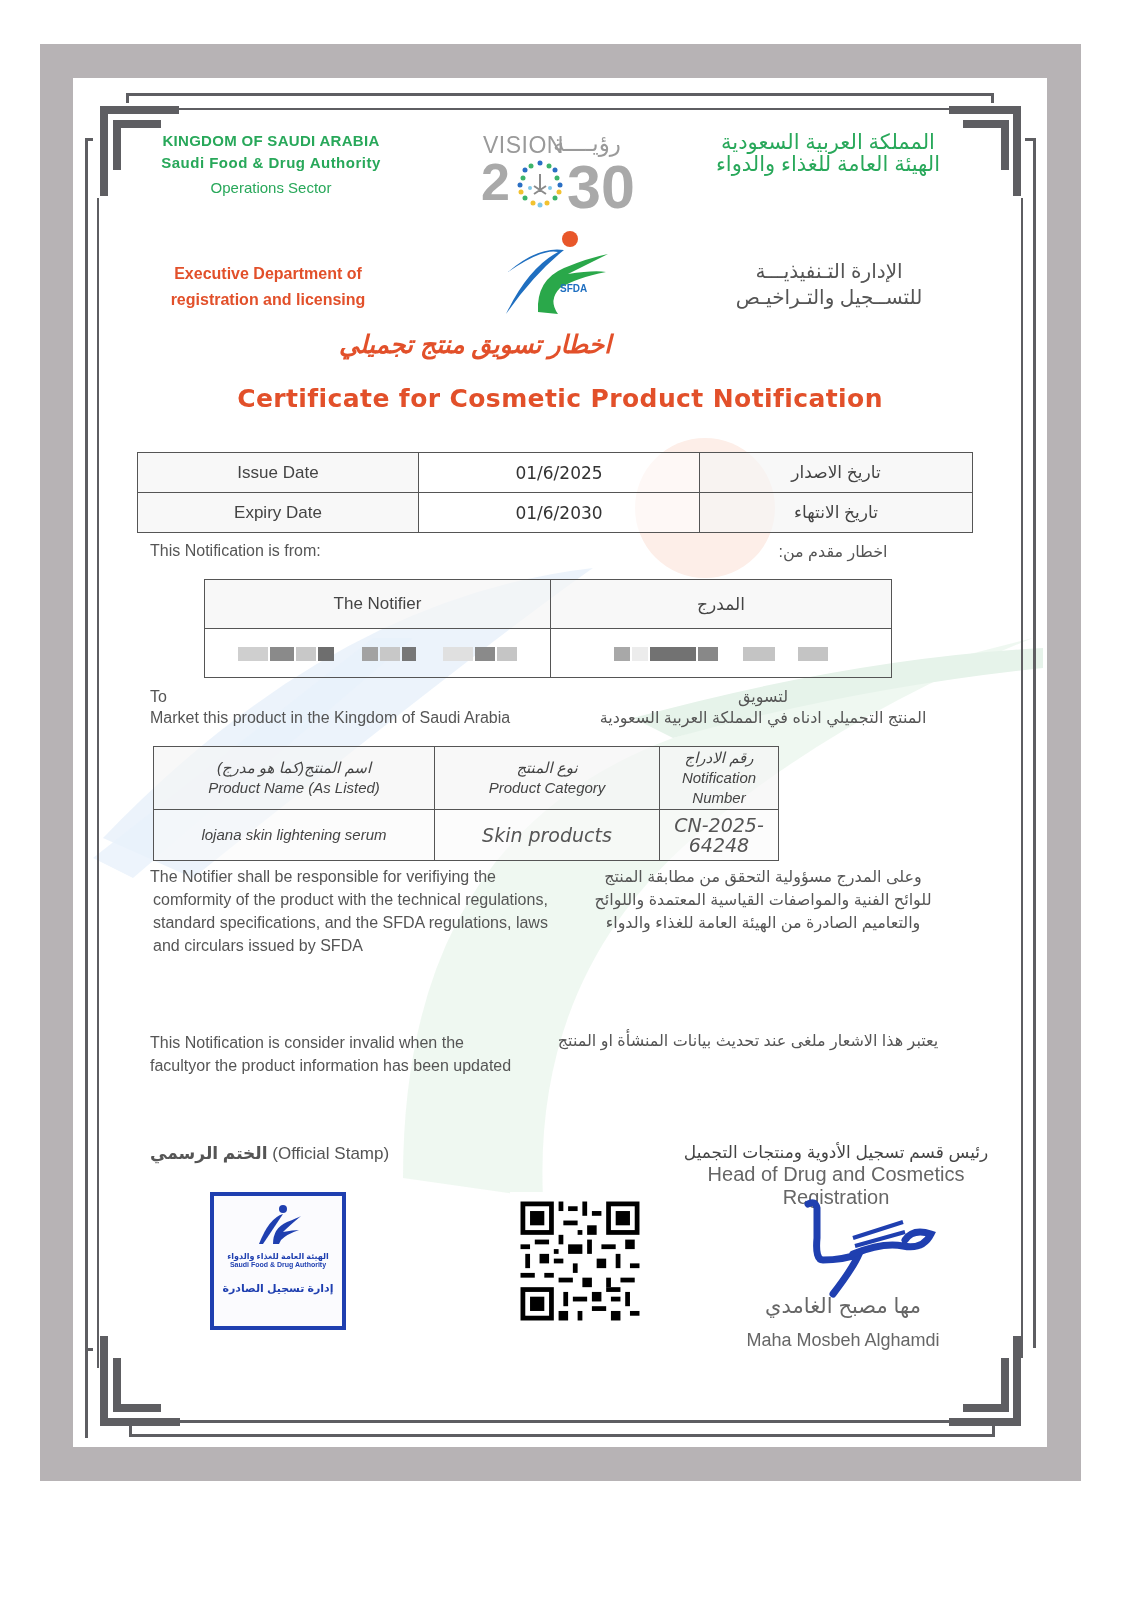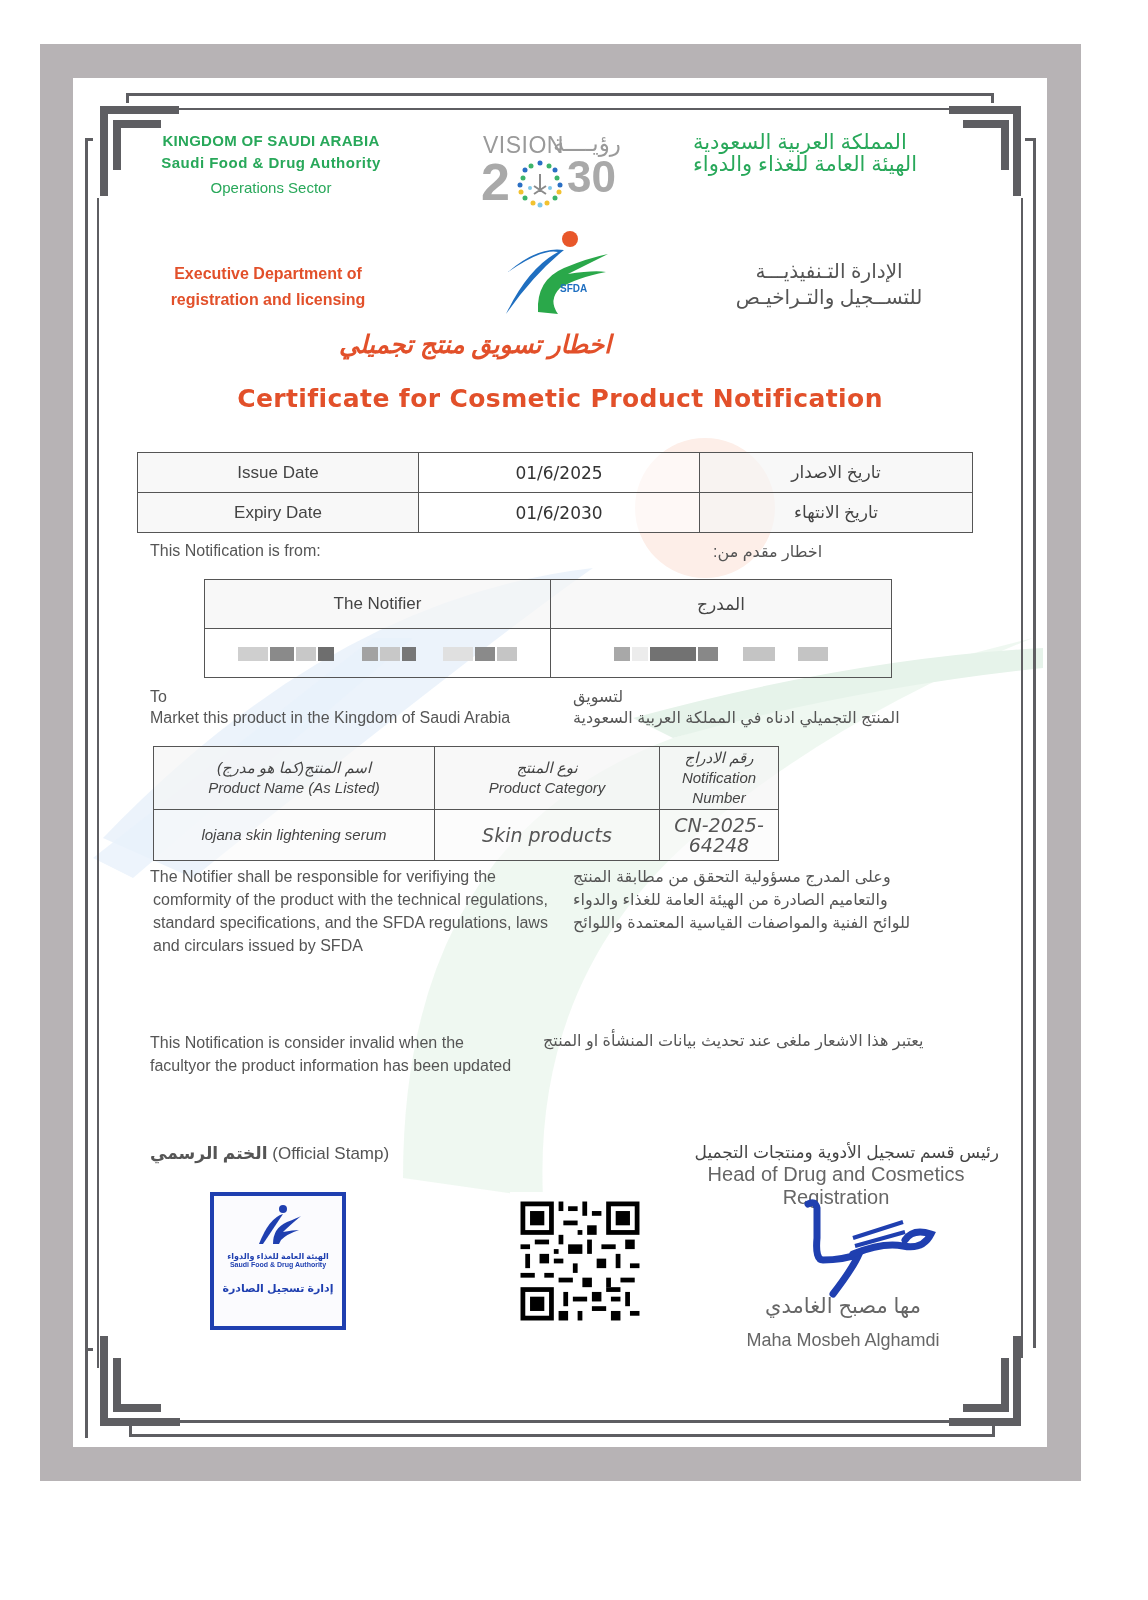--- a/index.html
+++ b/index.html
@@ -13,21 +13,21 @@
   .grey{color:#555;}
   table{border-collapse:collapse;}
   td{border:1.5px solid #555;text-align:center;color:#444;font-size:17px;}
   .tbl1 td{height:37px;background:rgba(245,245,245,0.7);}
   .tbl1 td.mid{background:rgba(255,255,255,0.6);font-family:"DejaVu Sans",sans-serif;font-size:17px;color:#333;}
   .tbl2 td{height:46px;}
   .tbl2 tr.head td{background:rgba(245,245,245,0.7);}
   .tbl3 td{font-size:15px;line-height:20px;}
   .tbl3 tr.head td{height:48px;background:rgba(245,245,245,0.7);}
   .tbl3 tr.body td{height:48px;background:rgba(250,250,250,0.6);}
-  .ar{direction:rtl;text-align:left;}
+  .ar{direction:rtl;text-align:center;}
   .blur{display:inline-block;height:14px;margin:0 1px;vertical-align:middle;}
   .watermark{position:absolute;pointer-events:none;}
 </style>
 </head>
 <body>
 
 <div class="outer"></div>
 
 <div class="paper">
 
@@ -111,21 +111,21 @@
           <circle cx="6" cy="34" r="2.5"></circle>
           <circle cx="44" cy="34" r="2.5"></circle>
         </g>
       <g fill="#7fc8e8">
           <circle cx="25" cy="47" r="2.5"></circle>
           <circle cx="15" cy="30" r="2"></circle>
           <circle cx="35" cy="30" r="2"></circle>
         </g>
       <path d="M25 16 L25 34 M19 36 L31 28 M19 28 L31 36" stroke="#8a8a8a" stroke-width="2"></path>
     </svg>
-    <div style="position:absolute;left:86px;top:22px;font-size:44px;font-weight:bold;color:#a9a9a9;">30</div>
+    <div style="position:absolute;left:86px;top:22px;font-size:61px;font-weight:bold;color:#a9a9a9;">30</div>
   </div>
 
   <div class="abs green ar" style="left:620px;top:52px;width:270px;">
     <div style="font-size:21px;">المملكة العربية السعودية</div>
     <div style="font-size:21px;margin-top:-2px;">الهيئة العامة للغذاء والدواء</div>
   </div>
 
   <div class="abs orange" style="left:90px;top:183px;width:210px;text-align:center;font-size:16px;font-weight:bold;line-height:26px;">
     <div>Executive Department of</div>
     <div>registration and licensing</div>
@@ -223,22 +223,22 @@
     </table>
 
   <div class="abs grey" style="left:77px;top:787px;font-size:16px;line-height:23px;">
     <div>The Notifier shall be responsible for verifiying the</div>
     <div style="padding-left:3px;">comformity of the product with the technical regulations,</div>
     <div style="padding-left:3px;">standard specifications, and the SFDA regulations, laws</div>
     <div style="padding-left:3px;">and circulars issued by SFDA</div>
   </div>
   <div class="abs grey ar" style="left:500px;top:787px;width:380px;font-size:16px;line-height:23px;">
     <div>وعلى المدرج مسؤولية التحقق من مطابقة المنتج</div>
+    <div>للوائح الفنية والمواصفات القياسية المعتمدة واللوائح</div>
     <div>والتعاميم الصادرة من الهيئة العامة للغذاء والدواء</div>
-    <div>للوائح الفنية والمواصفات القياسية المعتمدة واللوائح</div>
   </div>
 
   <div class="abs grey" style="left:77px;top:953px;font-size:16px;line-height:23px;">
     <div>This Notification is consider invalid when the</div>
     <div>facultyor the product information has been updated</div>
   </div>
   <div class="abs grey ar" style="left:470px;top:953px;width:410px;font-size:16px;">يعتبر هذا الاشعار ملغى عند تحديث بيانات المنشأة او المنتج</div>
 
   <div class="abs" style="left:77px;top:1065px;font-size:17px;color:#555;">
     <span style="font-weight:bold;">الختم الرسمي</span>
@@ -306,21 +306,21 @@
           <rect x="21" y="25" width="2" height="2"></rect>
           <rect x="25" y="25" width="2" height="1"></rect>
         <rect x="20" y="20" width="3" height="1"></rect>
           <rect x="9" y="12" width="1" height="1"></rect>
           <rect x="14" y="8" width="1" height="1"></rect>
       </g>
     </svg>
   </div>
 
   <div class="abs" style="left:600px;top:1064px;width:326px;text-align:center;">
-    <div style="font-size:17px;color:#444;direction:rtl;text-align:right;">رئيس قسم تسجيل الأدوية ومنتجات التجميل</div>
+    <div style="font-size:17px;color:#444;direction:rtl;">رئيس قسم تسجيل الأدوية ومنتجات التجميل</div>
     <div style="font-size:20px;color:#666;">Head of Drug and Cosmetics Registration</div>
   </div>
   <svg class="abs" style="left:720px;top:1120px;" width="150" height="100">
     <path d="M15 6 Q 22 2 24 10 L 24 40 Q 22 62 30 62 Q 50 62 66 56 Q 60 70 40 96" stroke="#1f3fb0" stroke-width="7" fill="none" stroke-linecap="round"></path>
     <path d="M60 40 L 110 24 M 62 48 L 112 34" stroke="#1f3fb0" stroke-width="4" fill="none"></path>
     <path d="M60 56 Q 90 44 110 48 Q 130 52 138 36 Q 120 30 112 42" stroke="#1f3fb0" stroke-width="7" fill="none" stroke-linecap="round"></path>
   </svg>
   <div class="abs" style="left:640px;top:1216px;width:260px;text-align:center;font-size:21px;color:#666;direction:rtl;">مها مصبح الغامدي</div>
   <div class="abs" style="left:640px;top:1252px;width:260px;text-align:center;font-size:18px;color:#666;">Maha Mosbeh Alghamdi</div>
 

